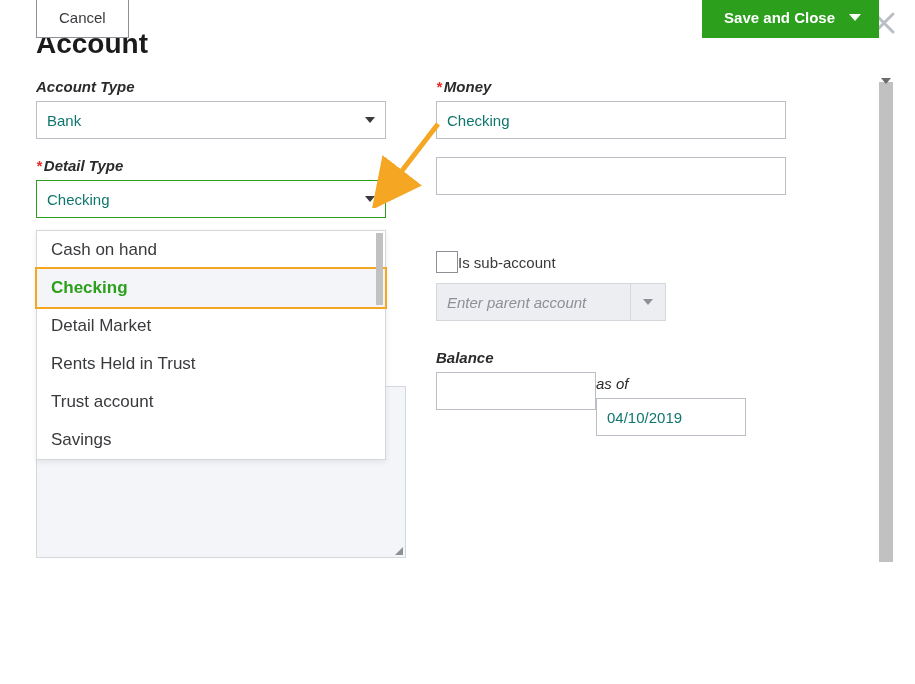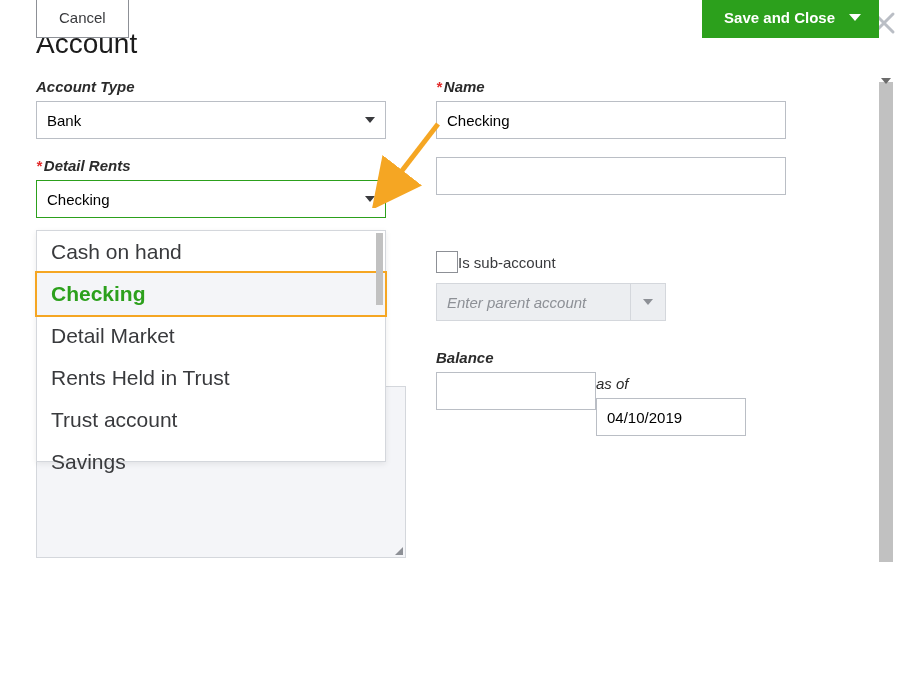--- a/index.html
+++ b/index.html
@@ -18,21 +18,21 @@
     .close-x {
       position: absolute;
       top: 10px;
       right: 18px;
       cursor: pointer;
       color: #babec5;
     }
     .close-x svg { display:block; }
     h1.title {
       font-size: 28px;
-      font-weight: 400;
+      font-weight: 700;
       margin-bottom: 22px;
       color: #1b1b1b;
     }
     .scroll-area {
       position: absolute;
       left: 36px;
       right: 22px;
       top: 78px;
       bottom: 88px;
     }
@@ -83,21 +83,21 @@
       width: 100%;
       height: 38px;
       border: 1px solid #babec5;
       background: #fff;
       font-size: 15px;
       padding: 0 10px;
       display: flex;
       align-items: center;
       justify-content: space-between;
       position: relative;
-      color: #000000;
+      color: #0f766e;
     }
     .input { display: block; }
     .caret {
       width: 0; height: 0;
       border-left: 5px solid transparent;
       border-right: 5px solid transparent;
       border-top: 6px solid #393a3d;
     }
     .select.green-border {
       border: 1px solid #2ca01c;
@@ -108,21 +108,21 @@
       top: 209px;
       width: 350px;
       max-height: 232px;
       background: #fff;
       border: 1px solid #d4d7dc;
       box-shadow: 0 2px 6px rgba(0,0,0,0.08);
       z-index: 10;
     }
     .dropdown-item {
       padding: 9px 14px;
-      font-size: 21px;
+      font-size: 17px;
       cursor: pointer;
       color: #393a3d;
     }
     .dropdown-item.selected {
       background: #f4f5f8;
       color: #2ca01c;
       font-weight: 600;
       border: 2px solid #f5a623;
       margin: -2px;
       position: relative;
@@ -264,21 +264,21 @@
 
         <div class="field">
           <label class="lbl">Account Type</label>
           <div class="select">
             <span>Bank</span>
             <span class="caret"></span>
           </div>
         </div>
 
         <div class="field">
-          <label class="lbl"><span class="req">*</span><span>Detail Rents</span></label>
+          <label class="lbl"><span class="req">*</span><span>Detail Type</span></label>
           <div class="select green-border">
             <span>Checking</span>
             <span class="caret"></span>
           </div>
         </div>
 
         <div class="dropdown-panel" style="top:152px;">
           <div class="dropdown-item">Cash on hand</div>
           <div class="dropdown-item selected">Checking</div>
           <div class="dropdown-item">Detail Market</div>
@@ -290,21 +290,21 @@
 
         <div class="desc-area" style="top:308px; height:172px;">
           <div class="desc-resize"></div>
         </div>
 
       </div>
 
       <div class="col">
 
         <div class="field">
-          <label class="lbl"><span class="req">*</span><span>Name</span></label>
+          <label class="lbl"><span class="req">*</span><span>Money</span></label>
           <input class="input" type="text" value="Checking" style="">
         </div>
 
         <div class="field">
           <input class="input" type="text" value="" style="">
         </div>
 
         <div class="checkbox-row">
           <div class="checkbox-box"></div>
           <span style="font-size:15px;">Is sub-account</span>

